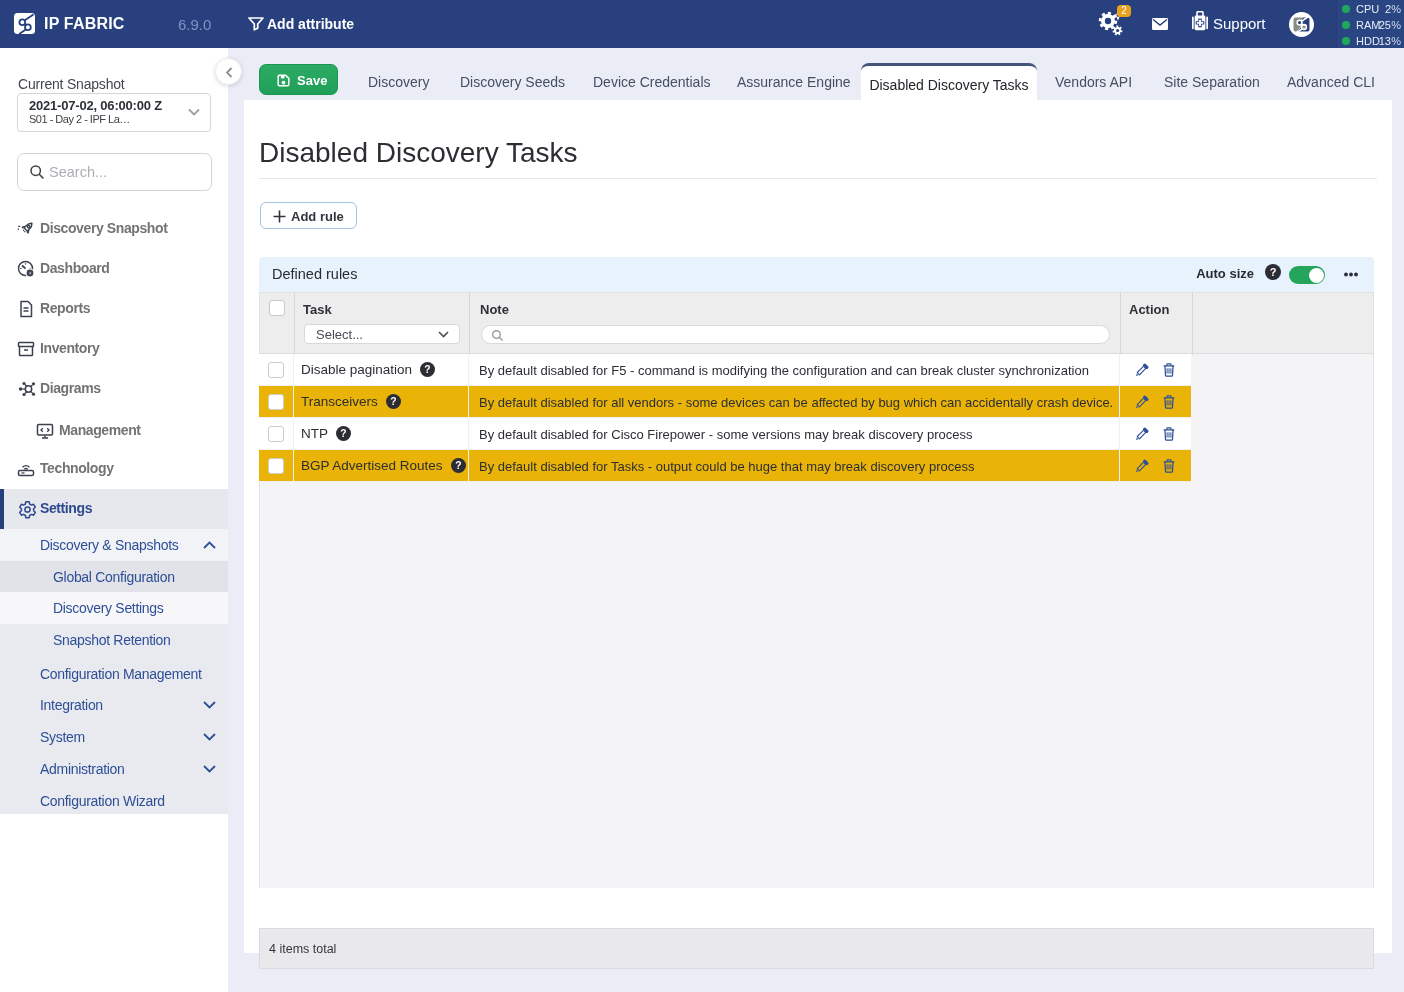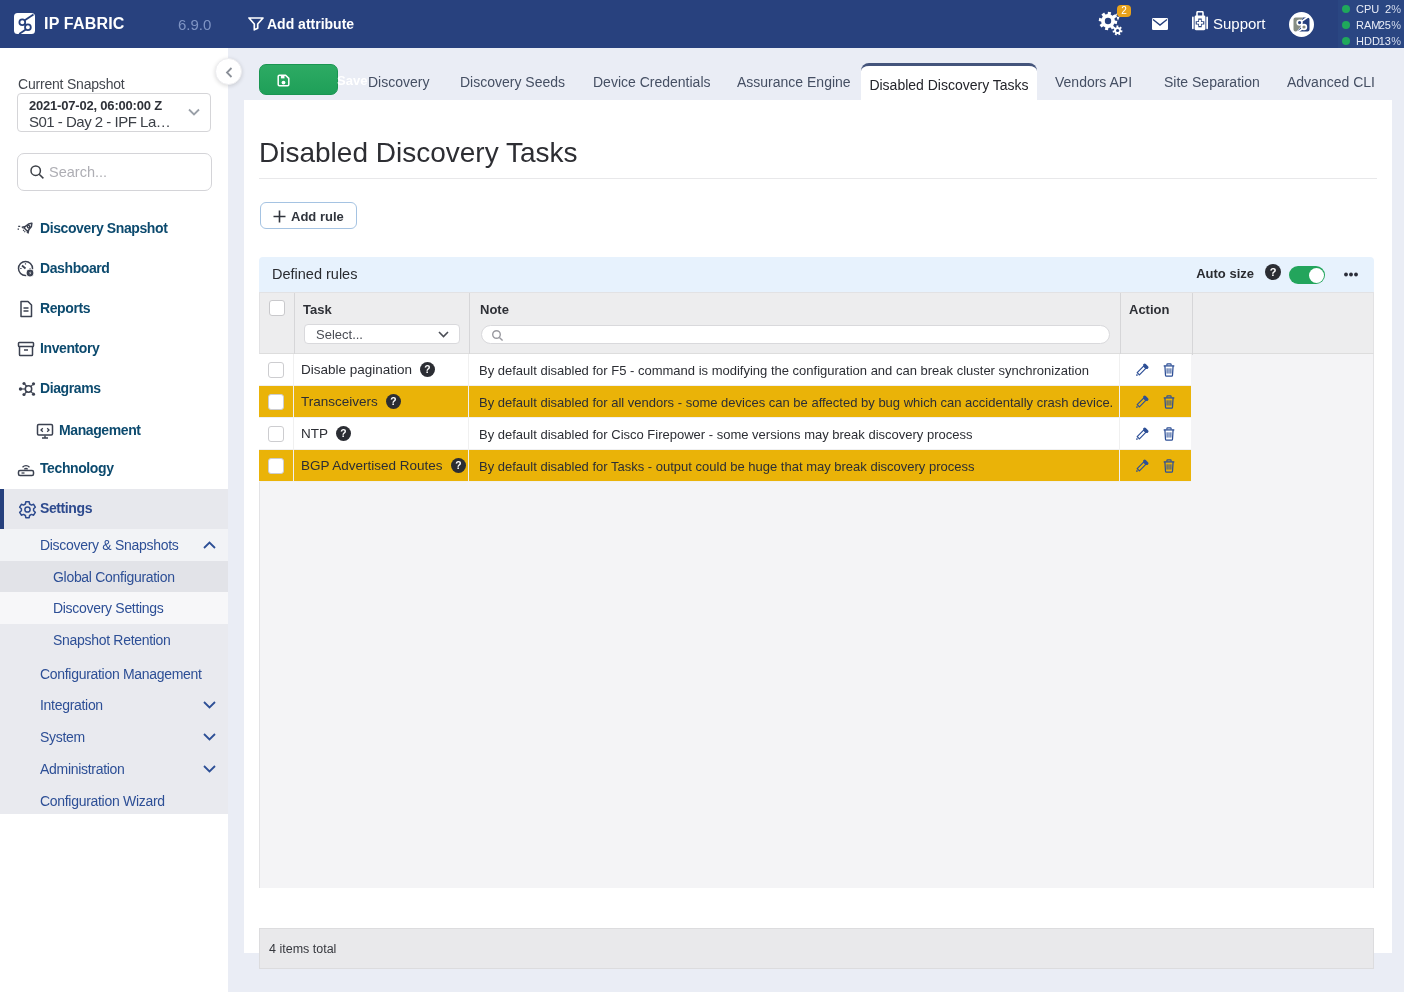--- a/index.html
+++ b/index.html
@@ -23,28 +23,28 @@
 #addattr span { position:absolute; left:22px; top:16px; font-size:14px; font-weight:bold; color:#fff; white-space:nowrap; }
 .navicon { position:absolute; top:0; }
 
 
 #sidebar { position:absolute; left:0; top:48px; width:228px; height:944px; background:#fff; }
 #collapse { position:absolute; left:215px; top:58px; width:27px; height:27px; background:#fff; border:1px solid #ededf0; border-radius:50%; box-shadow:0 1px 4px rgba(0,0,0,.15); z-index:5; }
 #collapse svg { position:absolute; left:7px; top:7px; }
 .sslabel { position:absolute; left:18px; top:28px; font-size:14px; letter-spacing:-0.2px; color:#43474e; }
 #snapbox { position:absolute; left:17px; top:45px; width:194px; height:39px; border:1px solid #d5d5d8; border-radius:4px; background:#fff; }
 #snapbox .l1 { position:absolute; left:11px; top:4px; font-size:13px; letter-spacing:-0.2px; font-weight:bold; color:#2e3138; white-space:nowrap; }
-#snapbox .l2 { position:absolute; left:11px; top:19px; font-size:15px; letter-spacing:-0.5px; color:#3c4047; white-space:nowrap; }
+#snapbox .l2 { position:absolute; left:11px; top:19px; font-size:11px; letter-spacing:-0.5px; color:#3c4047; white-space:nowrap; }
 #snapbox svg { position:absolute; right:10px; top:14px; }
 #searchbox { position:absolute; left:17px; top:105px; width:195px; height:38px; border:1px solid #d4d4d8; border-radius:7px; background:#fff; }
 #searchbox svg { position:absolute; left:11px; top:10px; }
 #searchbox span { position:absolute; left:31px; top:10px; font-size:14.5px; color:#aeaeb4; }
 .mitem { position:absolute; left:0; width:228px; height:40px; }
 .mitem svg { position:absolute; left:17px; top:11px; }
-.mitem .txt { position:absolute; left:40px; top:11px; font-size:14px; font-weight:bold; letter-spacing:-0.4px; color:#0c4a6e; white-space:nowrap; }
+.mitem .txt { position:absolute; left:40px; top:11px; font-size:14px; font-weight:bold; letter-spacing:-0.4px; color:#737373; white-space:nowrap; }
 #settingsrow { position:absolute; left:0; top:441px; width:228px; height:40px; background:#e7e8ed; border-left:4px solid #26407d; }
 #settingsrow svg { position:absolute; left:14px; top:11px; }
 #settingsrow .txt { position:absolute; left:36px; top:11px; font-size:14px; font-weight:bold; letter-spacing:-0.4px; color:#2d4a8e; white-space:nowrap; }
 #submenu { position:absolute; left:0; top:481px; width:228px; height:285px; background:#e9eaef; }
 .smitem { position:absolute; left:0; width:228px; height:32px; }
 .smitem .txt { position:absolute; top:8px; font-size:14px; letter-spacing:-0.3px; color:#2d4f96; white-space:nowrap; }
 .smitem svg.caret { position:absolute; right:12px; top:12px; }
 
 
 #card { position:absolute; left:244px; top:100px; width:1148px; height:853px; background:#fff; }
@@ -321,21 +321,21 @@
   <div id="card"></div>
   <div id="activetab">
       <span>Disabled Discovery Tasks</span>
     </div>
   <div id="savebtn">
     <svg style="left:17px; top:9px;" width="13" height="13" viewBox="0 0 13 13" fill="none" stroke="#fff" stroke-width="1.5">
       <path d="M1.2 2.4a1.2 1.2 0 0 1 1.2-1.2h6.2l3.2 3.2v6.2a1.2 1.2 0 0 1-1.2 1.2H2.4a1.2 1.2 0 0 1-1.2-1.2z" stroke-linejoin="round"></path>
       <rect x="3.9" y="1.8" width="3.6" height="2.6" fill="#fff" stroke="none"></rect>
       <circle cx="6.5" cy="8.6" r="1.9" fill="#fff" stroke="none"></circle>
     </svg>
-    <span style="left:37px;margin-left:40px;">Save</span>
+    <span style="left:37px;">Save</span>
   </div>
   <span class="tab" style="left:368px; top:74px;">Discovery</span>
   <span class="tab" style="left:460px; top:74px;">Discovery Seeds</span>
   <span class="tab" style="left:593px; top:74px;">Device Credentials</span>
   <span class="tab" style="left:737px; top:74px;">Assurance Engine</span>
   <span class="tab" style="left:1055px; top:74px;">Vendors API</span>
   <span class="tab" style="left:1164px; top:74px;">Site Separation</span>
   <span class="tab" style="left:1287px; top:74px;">Advanced CLI</span>
 
   <span id="heading">Disabled Discovery Tasks</span>

